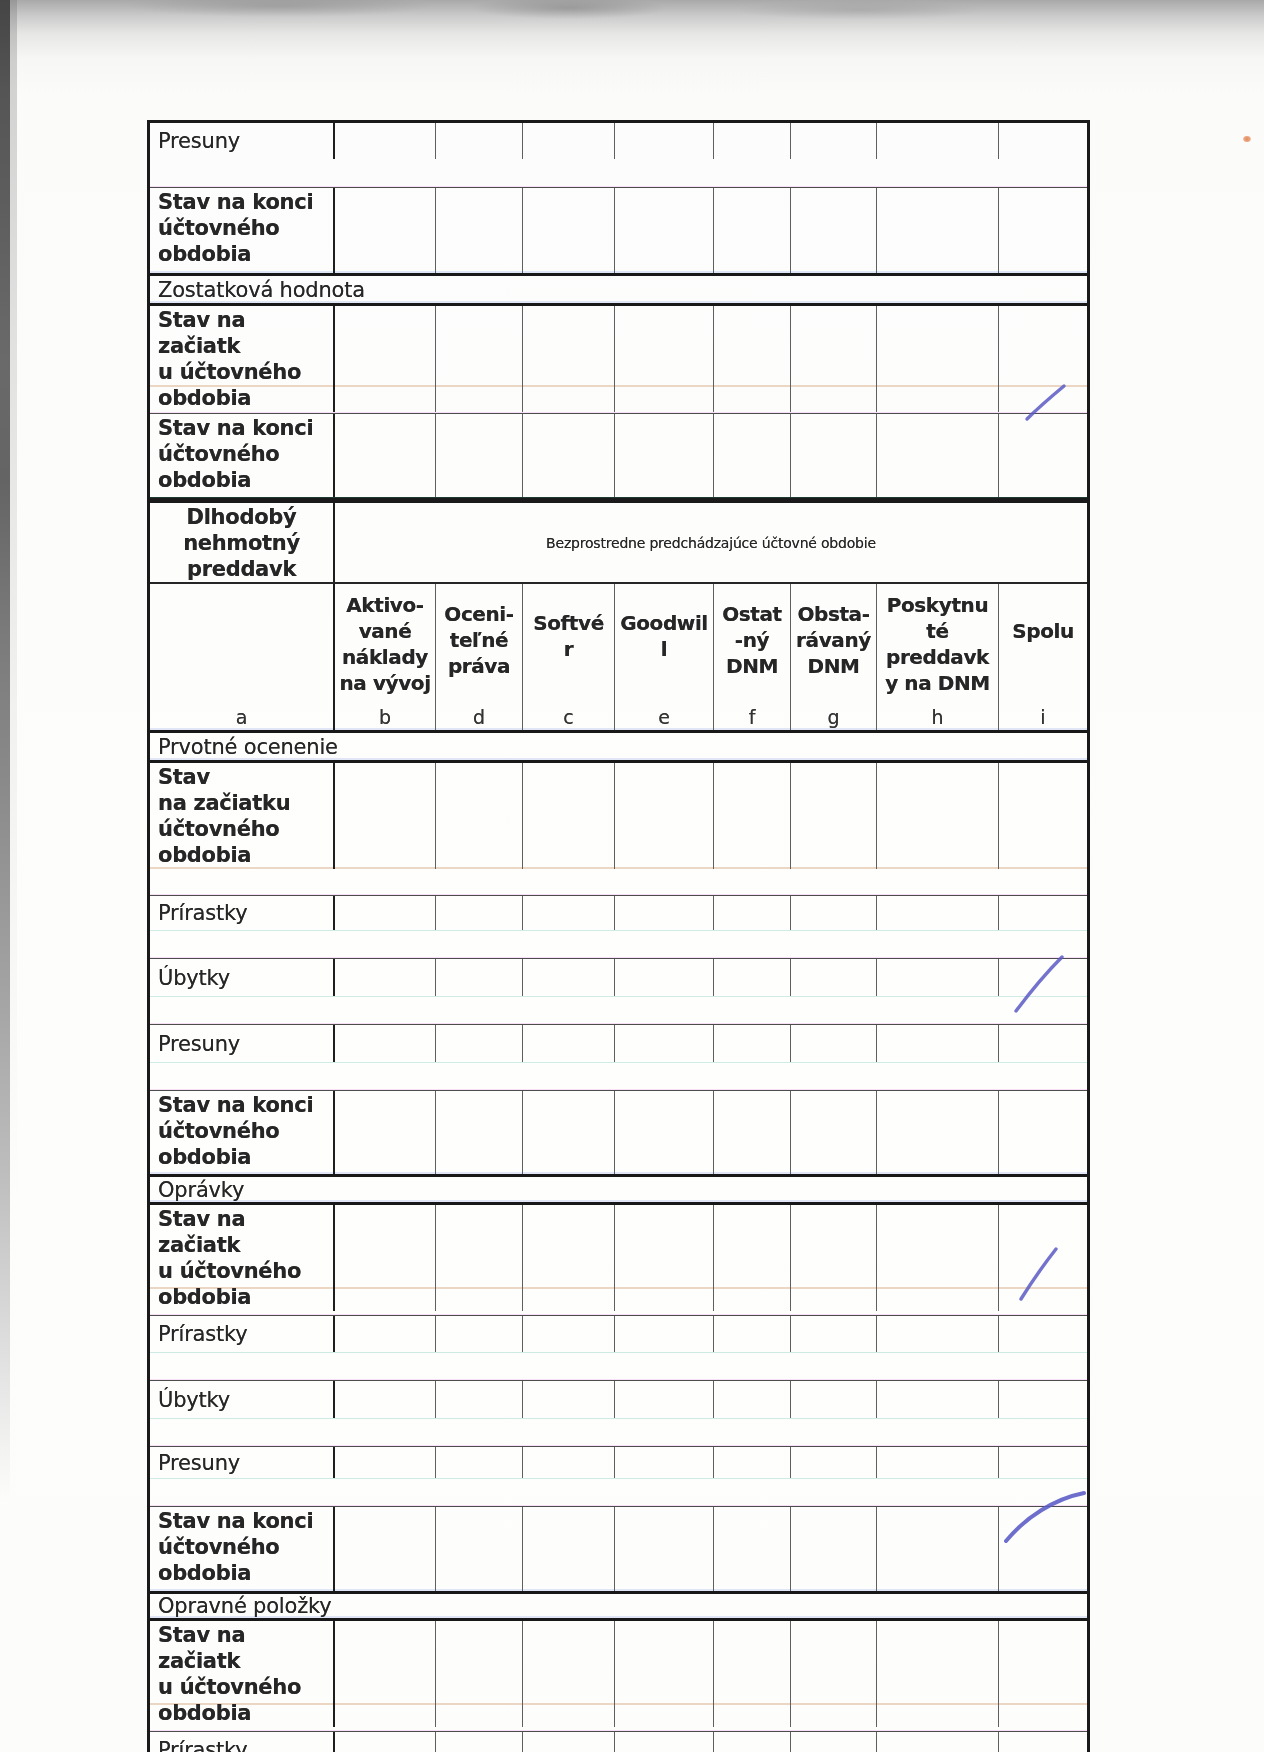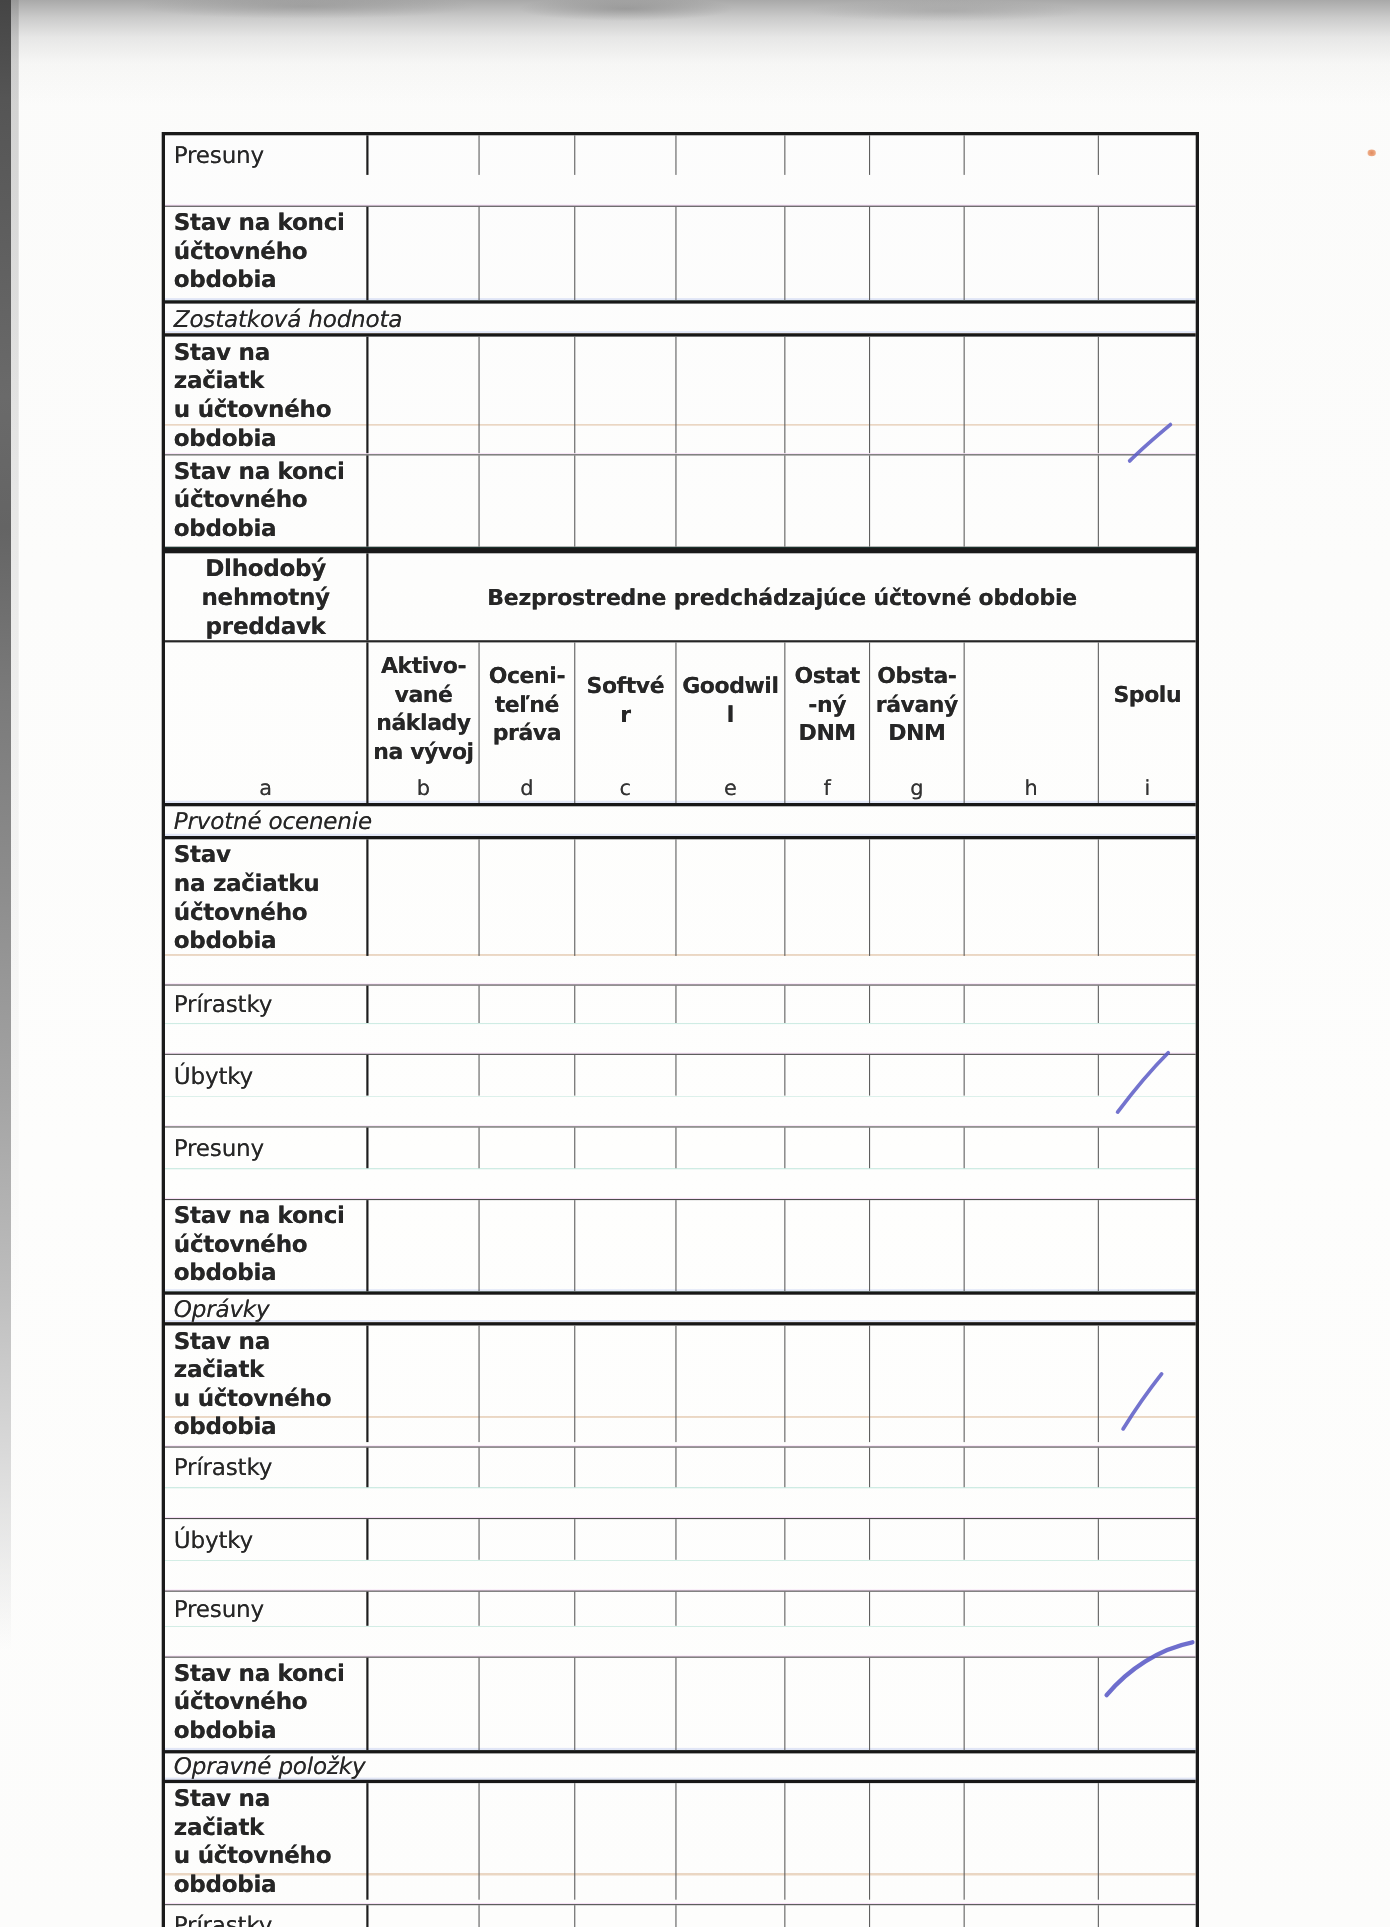--- a/index.html
+++ b/index.html
@@ -21,40 +21,40 @@
   .left-shade2{position:absolute;left:10px;top:0;width:7px;height:1200px;pointer-events:none;
     background:linear-gradient(180deg,rgba(120,120,120,.35) 0%,rgba(150,150,150,.25) 30%,
       rgba(180,180,180,.15) 60%,rgba(220,220,220,0) 100%);}
   .pink-dot{position:absolute;left:1243px;top:136px;width:8px;height:6px;border-radius:50%;
     background:radial-gradient(circle,#e08a5e 0%,#eda983 60%,rgba(240,190,160,0) 100%);}
 
   
   .stack{position:absolute;left:147px;top:120px;width:943px;}
   .tbl{width:943px;box-sizing:border-box;border:3px solid #1a1a1a;background:rgba(255,255,255,.35);}
   .row{display:grid;grid-template-columns:185px 100px 87px 92px 99px 77px 86px 122px 1fr;box-sizing:border-box;}
-  .row.section{display:block;font-style:italic;}
+  .row.section{display:block;}
   .sep-thin{border-top:1px solid #4d4d4d;box-shadow:0 -1px 0 rgba(225,110,225,.20), 0 1px 0 rgba(40,175,140,.22);margin-top:28px;}
   .sep-med{border-top:2px solid #262626;box-shadow:0 1px 0 rgba(190,130,50,.22);}
   .sep-heavy{border-top:3px solid #181818;box-shadow:0 2px 0 rgba(185,115,45,.28), 0 -2px 0 rgba(80,110,215,.16);}
 
   .lbl{box-sizing:border-box;border-right:2.5px solid #1e1e1e;padding:1px 4px 1px 8px;
        font-size:21px;white-space:pre-line;letter-spacing:-0.2px;}
   .lbl.bold{font-weight:bold;line-height:26px;letter-spacing:-0.3px;}
   .lbl.plain{display:flex;align-items:center;}
   .cell{box-sizing:border-box;}
   .cell + .cell{border-left:1.3px solid #5f5f5f;}
   .seclbl{font-size:21px;letter-spacing:-0.2px;padding-left:8px;display:flex;align-items:center;height:100%;}
 
   .caption{font-size:20px;letter-spacing:-0.2px;color:#2e2e2e;margin:4px 0 5px 0;height:22px;line-height:22px;}
 
   
   .hdr1{display:grid;grid-template-columns:185px 1fr;}
   .corner1{box-sizing:border-box;border-right:2.5px solid #1e1e1e;display:flex;align-items:center;justify-content:center;
     text-align:center;font-weight:bold;font-size:21px;line-height:26px;white-space:pre-line;letter-spacing:-0.3px;}
-  .span1{display:flex;align-items:center;justify-content:center;font-weight:bold;font-size:20px;letter-spacing:-0.2px;text-align:right;}
+  .span1{display:flex;align-items:center;justify-content:center;font-weight:normal;font-size:14px;letter-spacing:-0.2px;text-align:right;}
   .hdr2 .hcell{box-sizing:border-box;display:flex;flex-direction:column;text-align:center;padding:4px 1px 0 1px;}
   .hdr2 .hcell + .hcell{border-left:1.3px solid #5f5f5f;}
   .corner2{box-sizing:border-box;border-right:2.5px solid #1e1e1e;display:flex;flex-direction:column;}
   .htxt{margin:auto;font-weight:bold;font-size:20px;line-height:26px;white-space:pre-line;letter-spacing:-0.4px;}
   .letter{display:block;text-align:center;font-size:19px;line-height:25px;margin-top:auto;color:#333;}
 
   .pen-overlay{position:absolute;left:0;top:0;pointer-events:none;}
   .txtsoft{text-shadow:0 0 0.6px rgba(45,45,45,.75);}
 </style>
 </head>
@@ -168,20 +168,24 @@
 DNM</div>
           <span class="letter">f</span>
         </div>
         <div class="hcell">
           <div class="htxt">Obsta-
 rávaný
 DNM</div>
           <span class="letter">g</span>
         </div>
         <div class="hcell">
+          <div class="htxt">Poskytnu
+té
+preddavk
+y na DNM</div>
           <span class="letter">h</span>
         </div>
         <div class="hcell">
           <div class="htxt">Spolu</div>
           <span class="letter">i</span>
         </div>
       </div>
 
       <div class="row section sep-heavy" style="height:30px">
         <div class="seclbl">Prvotné ocenenie</div>

